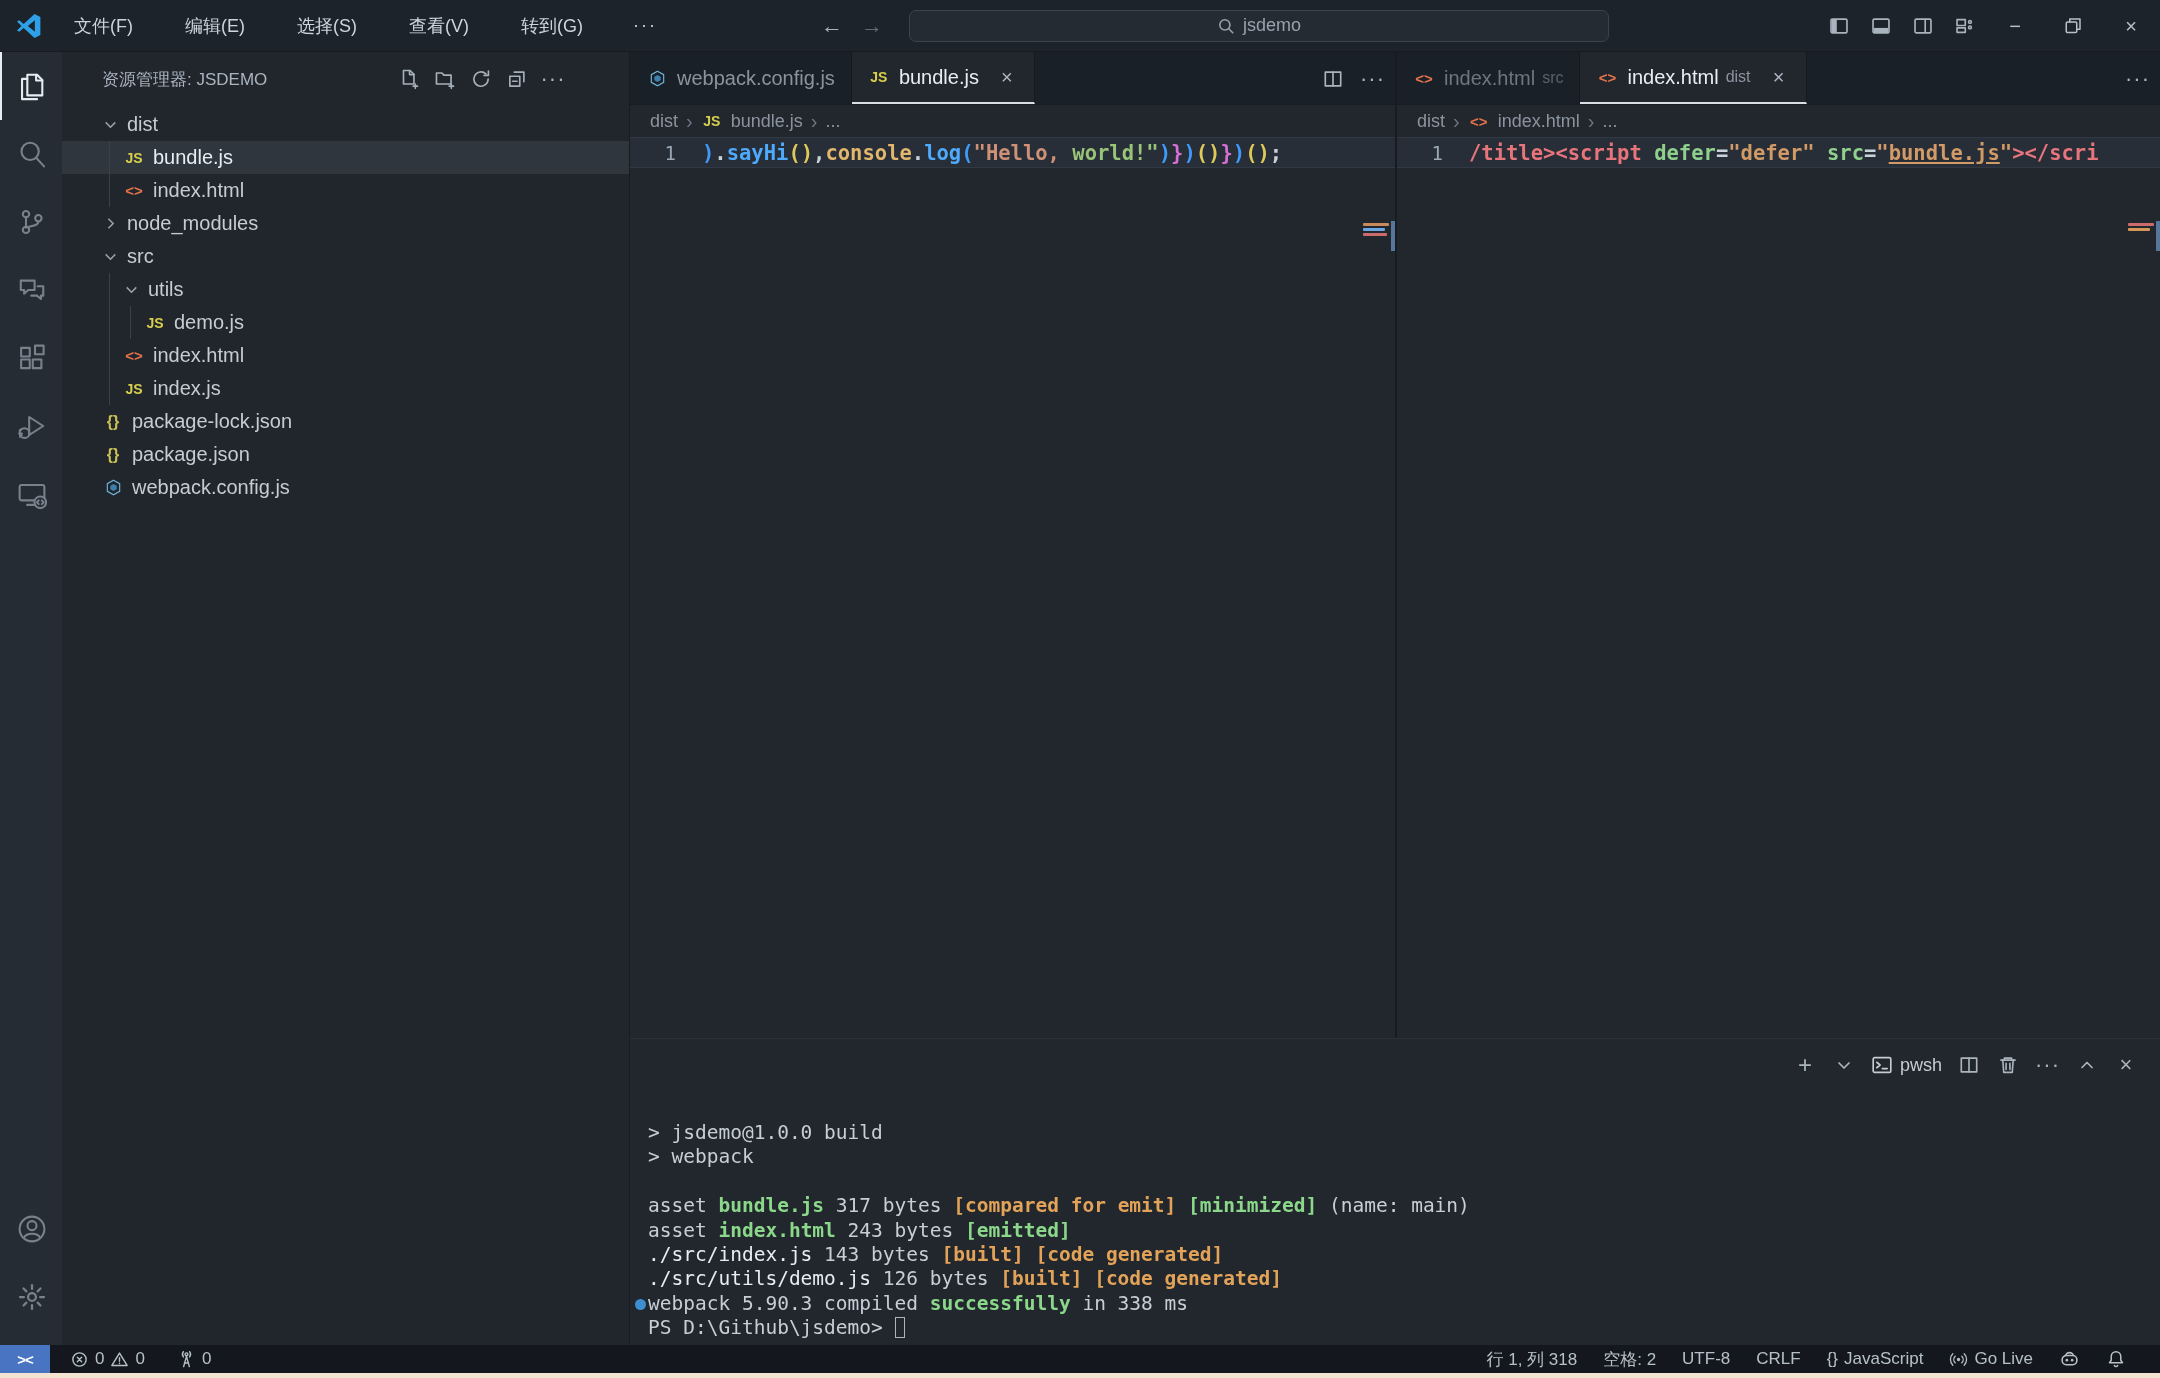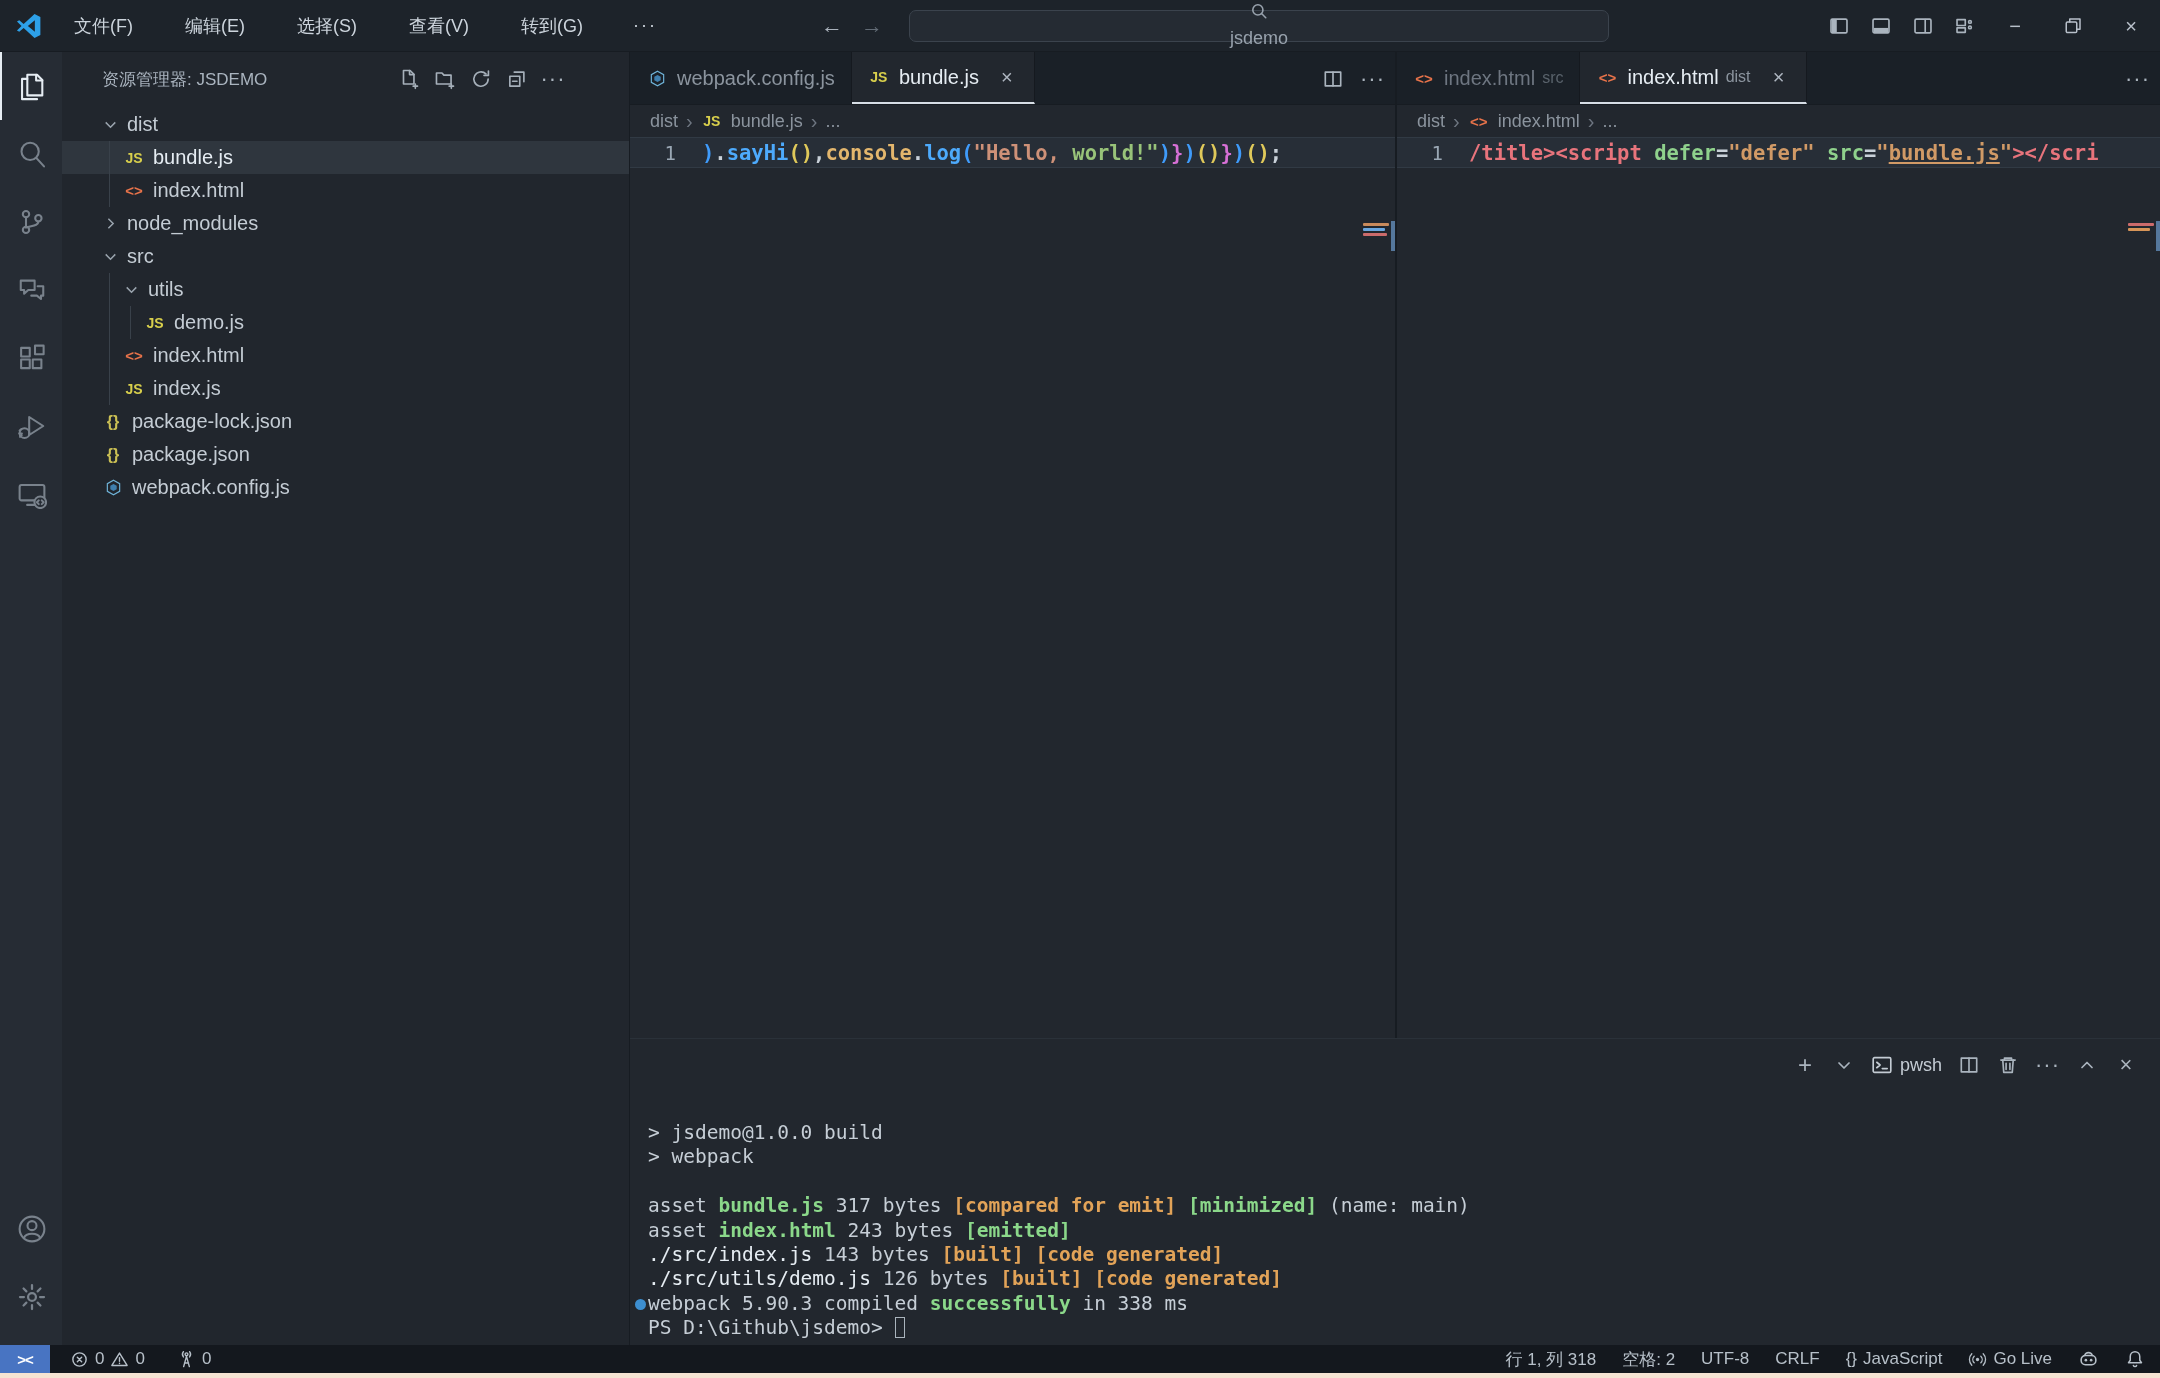--- a/index.html
+++ b/index.html
@@ -9,21 +9,21 @@
 
   
   .titlebar{position:absolute;left:0;top:0;width:2160px;height:52px;background:#1d232a;
             display:flex;align-items:center;border-bottom:1px solid #171c22;}
   .logo{width:26px;height:26px;margin:0 16px 0 16px;display:flex;align-items:center;}
   .menu{padding:0 16px;height:36px;display:flex;align-items:center;border-radius:6px;color:#ccd4dc;}
   .menu-overflow{padding:0 14px;color:#ccd4dc;letter-spacing:2px;}
   .navarrows{display:flex;align-items:center;margin-left:150px;gap:18px;font-size:22px;}
   .nav-back{color:#aab2bc;} .nav-fwd{color:#636c76;}
   .searchbox{margin-left:26px;width:700px;height:32px;background:#252b33;border:1px solid #3b434d;
-             border-radius:7px;display:flex;align-items:center;justify-content:center;gap:8px;color:#98a2ad;font-size:18px;flex-direction:column;}
+             border-radius:7px;display:flex;align-items:center;justify-content:center;gap:8px;color:#98a2ad;font-size:18px;}
   .tb-right{position:absolute;right:0;top:0;height:52px;display:flex;align-items:center;}
   .tb-ico{width:42px;height:52px;display:flex;align-items:center;justify-content:center;color:#aab4be;}
   .win-btn{width:58px;height:52px;display:flex;align-items:center;justify-content:center;color:#b8c0ca;font-size:20px;}
 
   
   .activitybar{position:absolute;left:0;top:52px;width:62px;height:1293px;background:#262c34;}
   .act-item{width:62px;height:68px;display:flex;align-items:center;justify-content:center;color:#79828c;border-left:2px solid transparent;}
   .act-item.active{color:#e6edf3;border-left:2px solid #e6edf3;}
   .act-bottom{position:absolute;left:0;bottom:14px;width:62px;}
 
@@ -85,21 +85,21 @@
   .t-fg{color:#c6ced6}.t-g{color:#8bd88a;font-weight:bold}.t-o{color:#e2a358;font-weight:bold}.t-w{color:#e6edf3;font-weight:normal}
   .cursor{display:inline-block;width:10px;height:21px;border:1.5px solid #aab4bd;vertical-align:-4px;}
 
   
   .statusbar{position:absolute;left:0;top:1345px;width:2160px;height:28px;background:#14181e;
              display:flex;align-items:center;font-size:17px;color:#b7c0c9;}
   .remote{width:50px;height:28px;background:#4874c2;color:#fff;display:flex;align-items:center;justify-content:center;
           font-weight:bold;font-size:15px;letter-spacing:-1px;}
   .sb-item{display:flex;align-items:center;gap:6px;padding:0 8px;height:28px;}
   .sb-spacer{flex:1;}
-  .statusbar .right{display:flex;align-items:center;gap:10px;padding-right:7px;}
+  .statusbar .right{display:flex;align-items:center;gap:10px;padding-right:26px;}
   .bottom-strip{position:absolute;left:0;top:1373px;width:2160px;height:5px;background:#f5e3d2;}
   svg{display:block;}
 </style>
 </head>
 <body>
 
 <div class="app">
 
   <div class="titlebar">
     <span class="logo">

